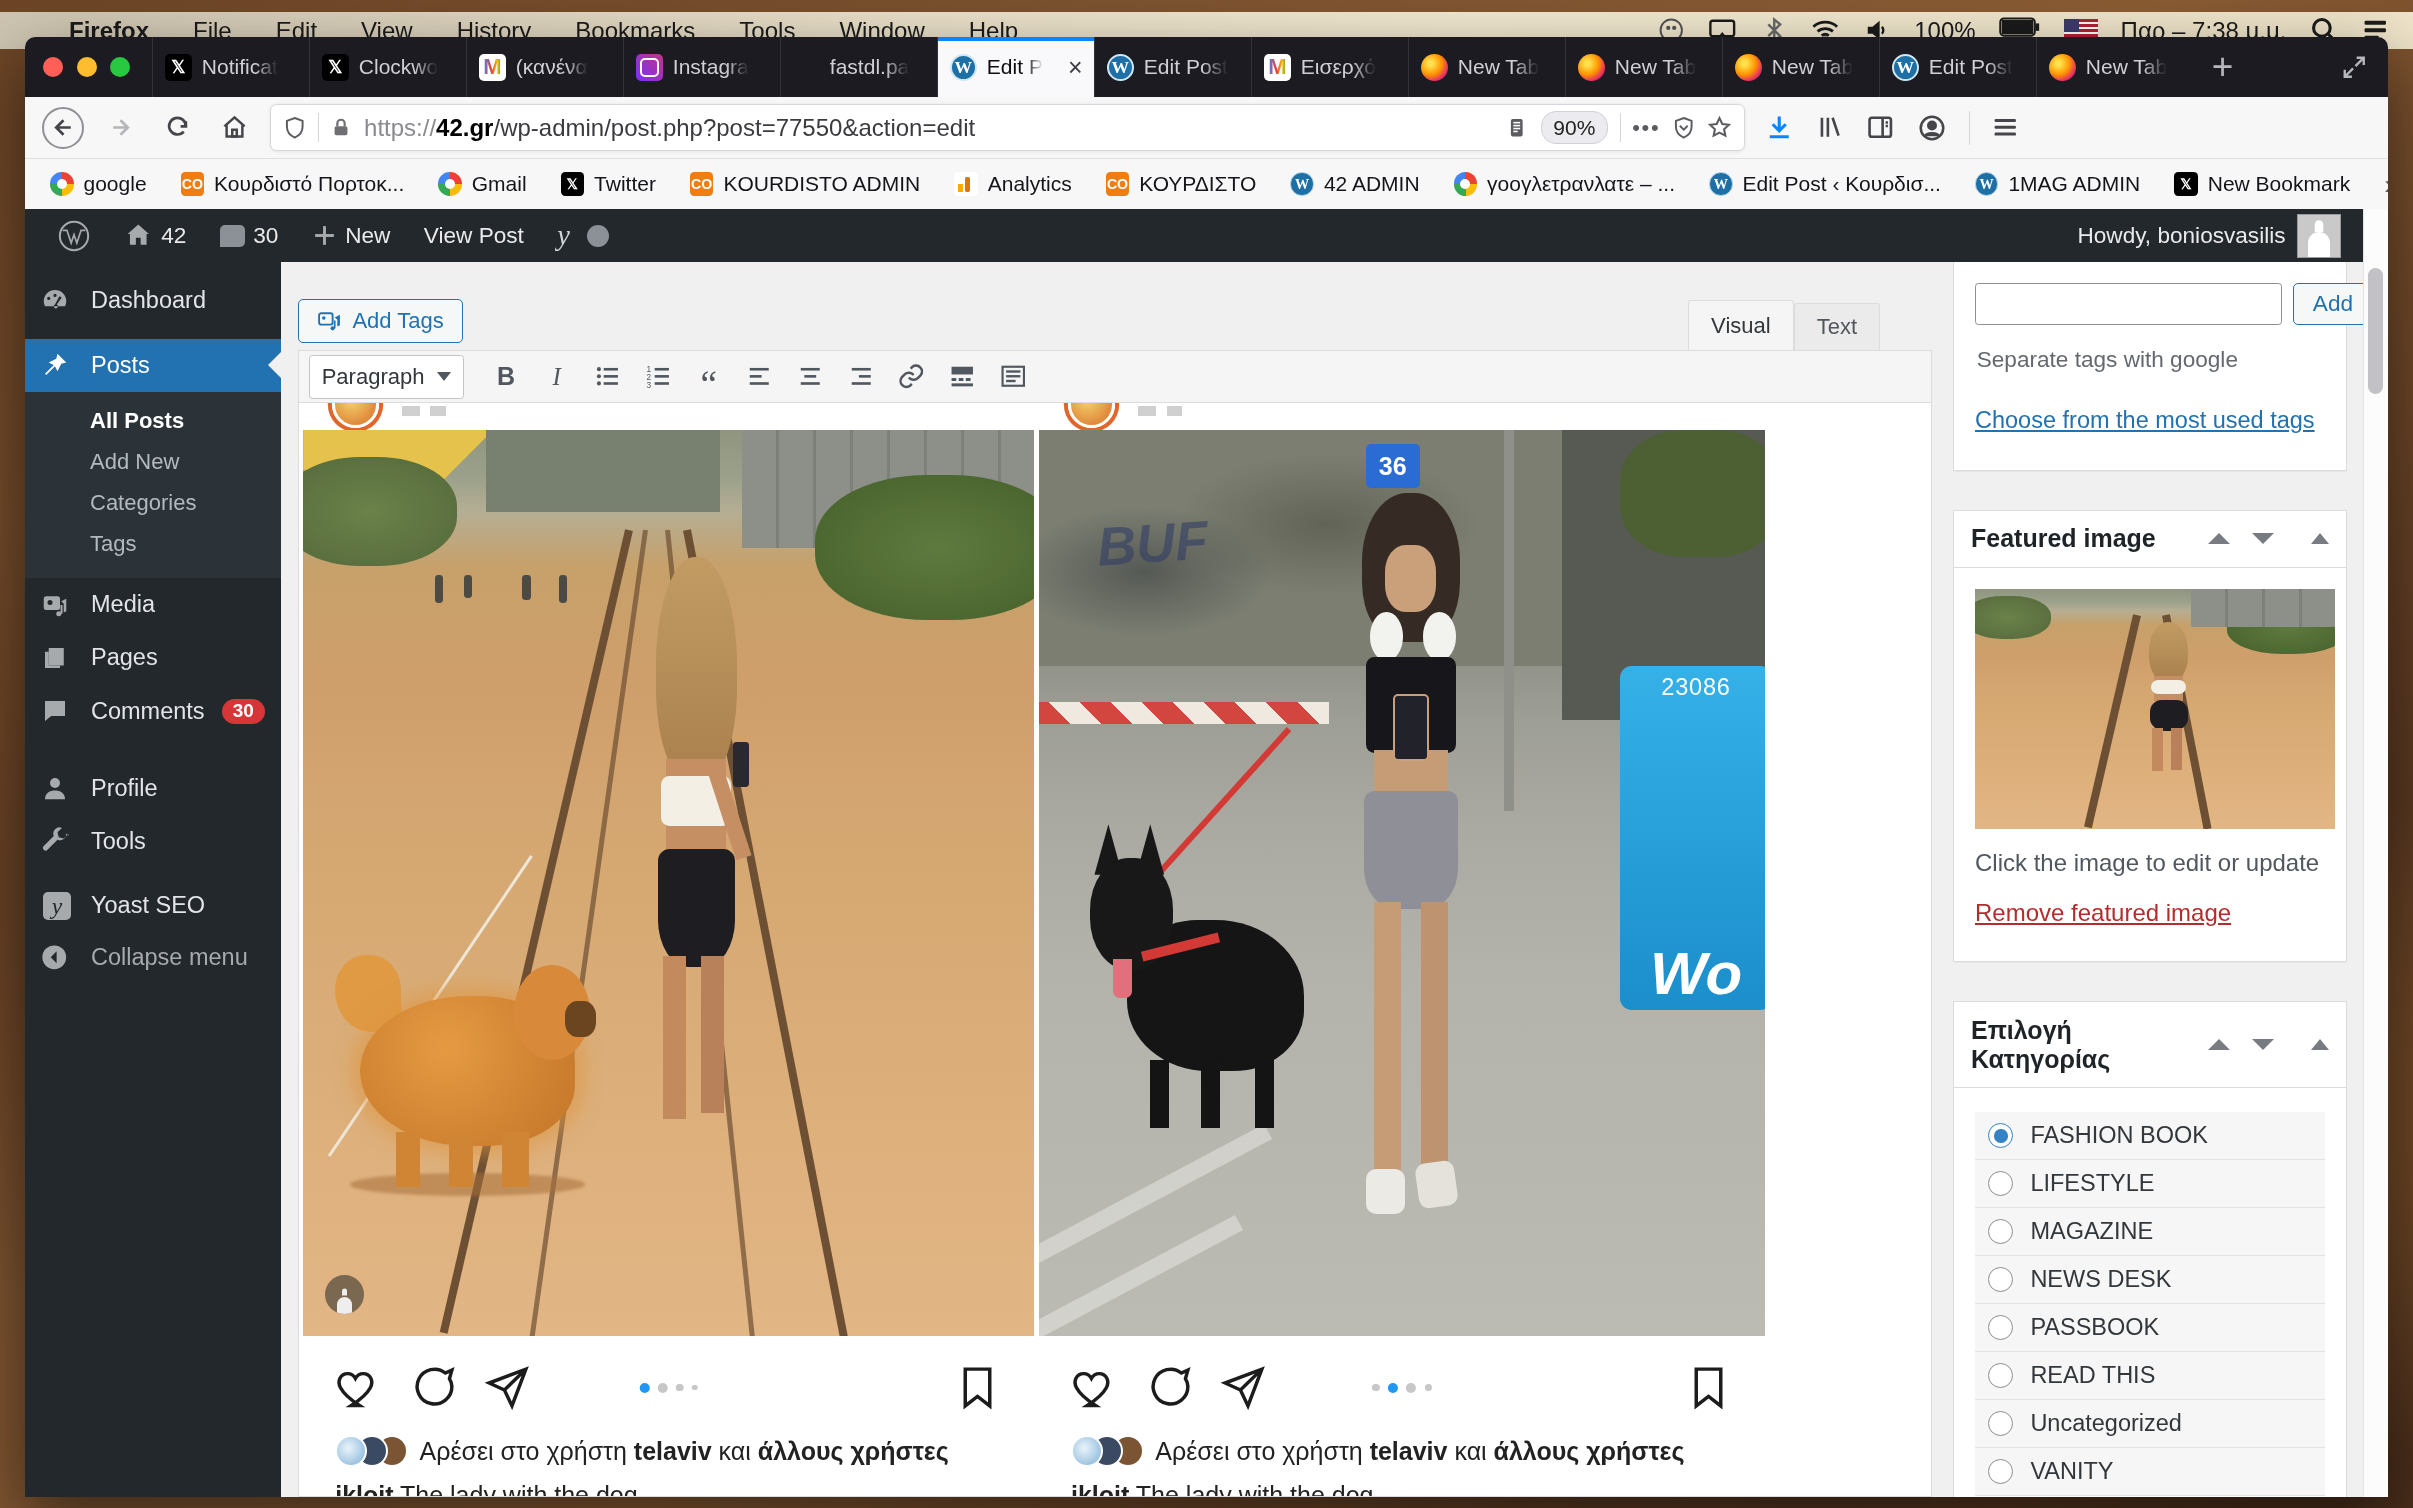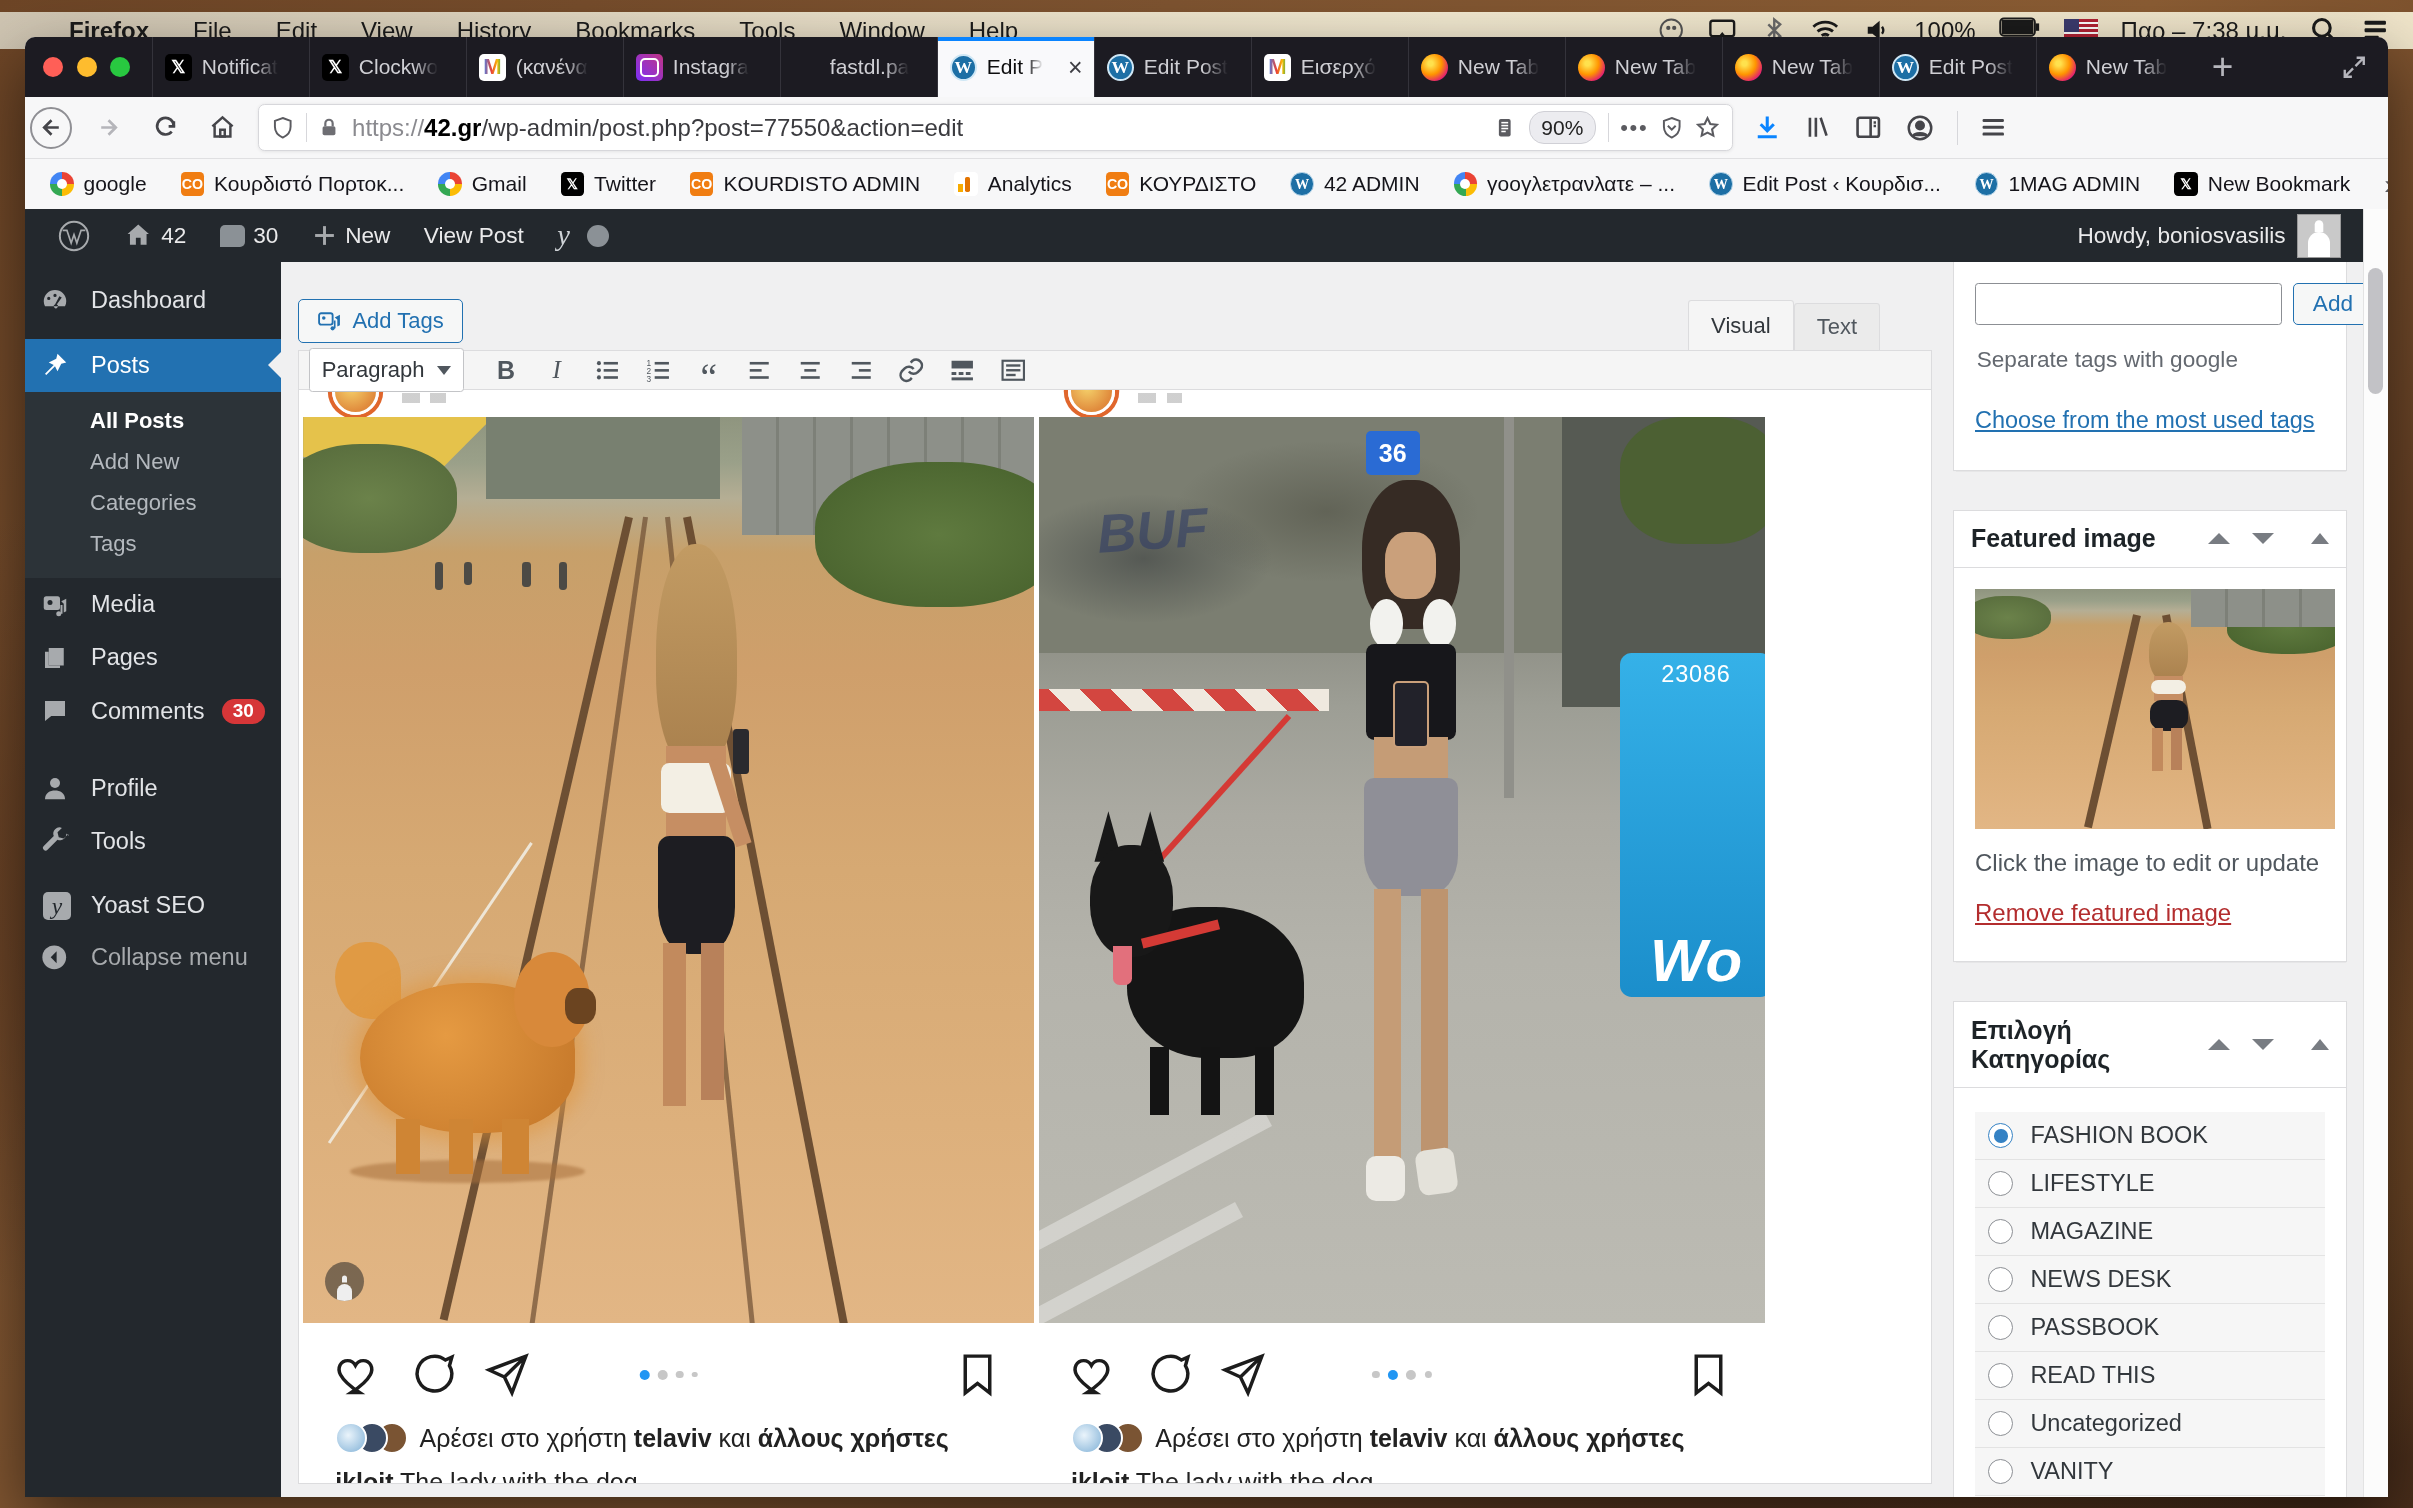--- a/index.html
+++ b/index.html
@@ -48,21 +48,21 @@
   .fav.gm:before{content:"M";color:#ea4335;background:linear-gradient(90deg,#4285f4,#ea4335 45%,#fbbc05 75%,#34a853);
     -webkit-background-clip:text;background-clip:text;-webkit-text-fill-color:transparent;font-size:22px;font-weight:bold;}
   .fav.ig{background:linear-gradient(45deg,#7b2ff7,#c13584);}
   .fav.ig:before{content:"";width:15px;height:15px;border:2.5px solid #fff;border-radius:5px;}
   .fav.ff{background:radial-gradient(circle at 35% 35%,#ffe14d 10%,#ff9500 45%,#e3226d 75%,#7542e5);border-radius:50%;}
   .fav.none{background:transparent;}
   .newtab{width:59px;display:flex;align-items:center;justify-content:center;color:#b6b6bd;font-size:37px;}
   .taboverflow{margin-left:auto;display:flex;align-items:center;padding-right:20px;color:#b6b6bd;}
   
   .navbar{height:62px;background:#f7f7f8;border-bottom:0.8px solid #e0e0e2;display:flex;align-items:center;
-    padding:0 5px;gap:15px;flex:0 0 auto;}
+    padding:0 17px;gap:15px;flex:0 0 auto;}
   .nbtn{width:42px;height:42px;display:flex;align-items:center;justify-content:center;color:#45454a;}
   .nbtn.back{border:2.5px solid #8f8f94;border-radius:50%;}
   .nbtn.dim{color:#b5b5ba;}
   .urlbar{flex:1;max-width:1475px;height:47px;background:#fff;border:0.8px solid #d7d7db;border-radius:6.7px;
     display:flex;align-items:center;padding:0 11.7px;gap:11.7px;box-shadow:0 0.8px 3.4px rgba(0,0,0,.08);}
   .urlbar .divider{width:0.8px;height:28.5px;background:#d7d7db;}
   .urltext{font-size:24px;color:#3b3b3f;white-space:nowrap;overflow:hidden;flex:1;}
   .urltext .scheme{color:#8a8a8f;}
   .urltext .domain{color:#000;font-weight:bold;}
   .zoompill{background:#ececf0;border:0.8px solid #d0d0d6;border-radius:15px;font-size:21px;color:#222;
@@ -114,21 +114,21 @@
   .msep{height:11.7px;}
   .wpmain{flex:1;background:#f0f0f1;position:relative;min-width:0;overflow:hidden;}
   
   .editorcol{position:absolute;left:17px;top:33px;width:1634px;}
   .edhead{display:flex;align-items:flex-end;height:55px;}
   .addmedia{display:flex;align-items:center;gap:10px;background:#f6f7f7;border:0.8px solid #2271b1;color:#2271b1;
     border-radius:5px;font-size:22px;padding:8.4px 18.4px;margin-bottom:6.7px;}
   .edtabs{margin-left:auto;display:flex;align-items:flex-end;margin-right:52px;}
   .edtab{font-size:22px;color:#50575e;padding:10px 22px;border:0.8px solid #dcdcde;border-bottom:none;background:#ebebeb;border-radius:3.4px 3.4px 0 0;}
   .edtab.active{background:#f5f5f5;color:#32373c;height:50px;display:flex;align-items:center;position:relative;z-index:2;}
-  .toolbar{height:40px;background:#f5f5f5;border:0.8px solid #dcdcde;display:flex;align-items:center;gap:6.7px;padding:2px 10px;position:relative;z-index:1;}
+  .toolbar{height:53px;background:#f5f5f5;border:0.8px solid #dcdcde;display:flex;align-items:center;gap:6.7px;padding:2px 10px;position:relative;z-index:1;}
   .pselect{width:155px;height:44px;background:#fff;border:0.8px solid #c3c4c7;border-radius:3.4px;display:flex;align-items:center;
     font-size:22px;color:#32373c;padding:0 11.7px;gap:8.4px;margin-right:13.4px;}
   .pselect .caret{margin-left:auto;width:0;height:0;border-left:7.5px solid transparent;border-right:7.5px solid transparent;border-top:9.2px solid #50575e;}
   .tbtn{width:44px;height:44px;display:flex;align-items:center;justify-content:center;color:#50575e;font-size:25px;}
   .tbtn.b{font-weight:bold;} .tbtn.i{font-style:italic;font-family:"Liberation Serif",serif;}
   .canvas{background:#fff;border:0.8px solid #dcdcde;border-top:none;height:1094px;position:relative;overflow:hidden;}
   
   .embed{position:absolute;top:0;width:731px;height:1094px;}
   .embed.e0{left:4.2px;} .embed.e1{left:740px;width:726px;}
   .ighead-avatar{position:absolute;top:-22px;left:28.5px;width:47px;height:47px;border-radius:50%;

